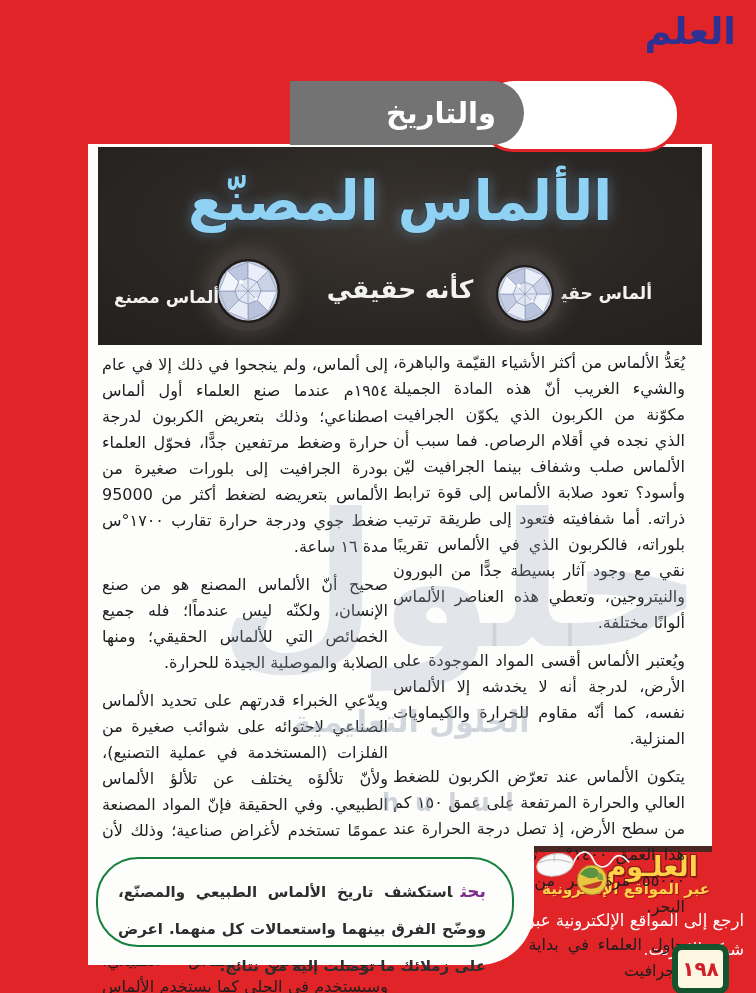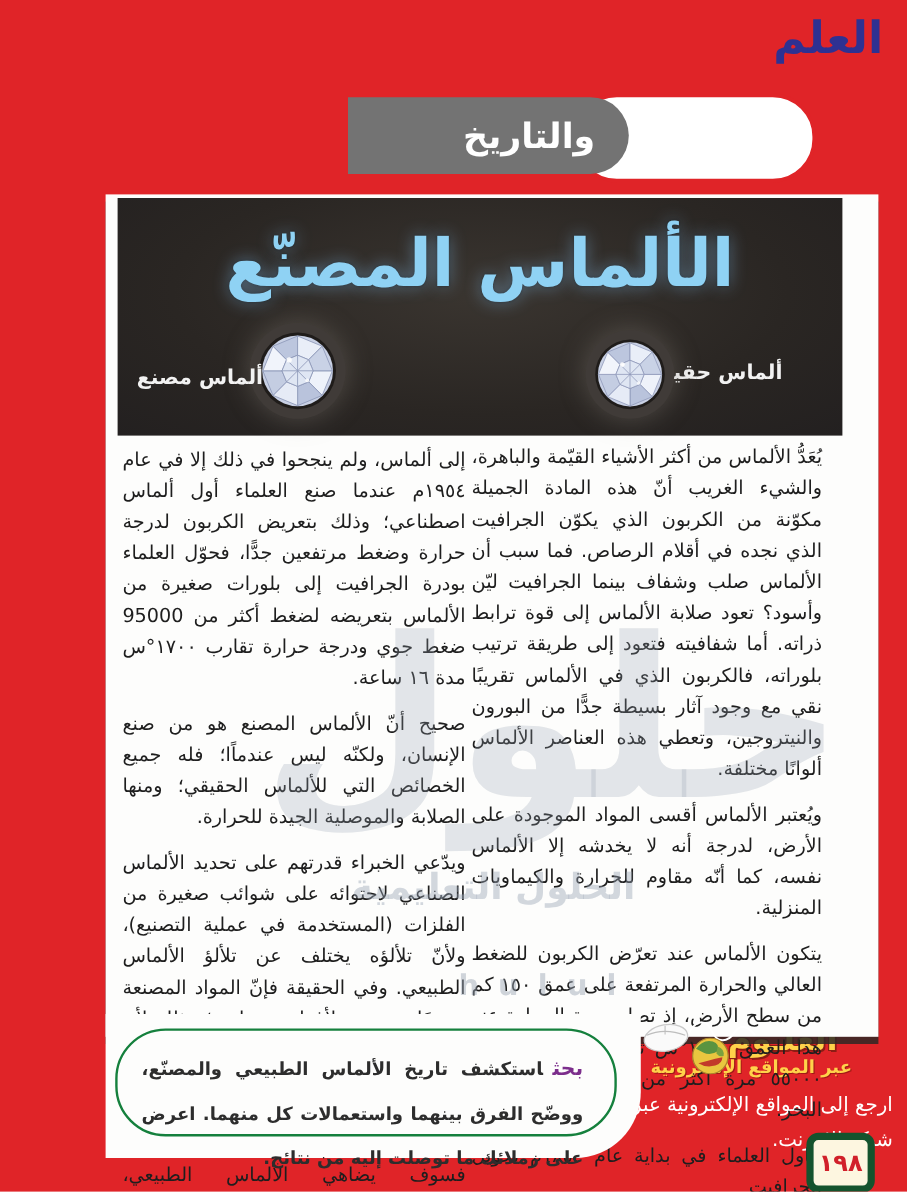--- a/index.html
+++ b/index.html
@@ -20,24 +20,23 @@
   .hdr-blob{
     position:absolute;left:290px;top:81px;width:228px;height:64px;z-index:3;
     background:#737373;border-radius:0 36px 36px 0;
     display:flex;align-items:center;justify-content:flex-end;padding-left:6px;
   }
   .hdr-history{
     color:#ffffff;font-size:29px;font-weight:bold;direction:rtl;margin-right:28px;
   }
   
   .panel{
-    position:absolute;left:88px;top:162px;width:624px;height:702px;
+    position:absolute;left:88px;top:144px;width:624px;height:702px;
     background:#fdfdfc;z-index:1;
     box-shadow:0 6px 0 rgba(45,40,37,.85);
-    padding-left:20px;
   }
   
   .banner{
     position:absolute;left:10px;top:3px;width:604px;height:198px;
     background:radial-gradient(ellipse at 50% 40%, #3a3530 0%, #2a2623 60%, #232020 100%);
   }
   .banner-title{
     position:absolute;top:22px;left:0;width:100%;text-align:center;
     color:#8fd2f4;font-size:55px;font-weight:bold;direction:rtl;letter-spacing:1px;
     text-shadow:0 0 14px rgba(140,205,255,.45), 0 0 3px rgba(0,0,0,.6);
@@ -148,20 +147,21 @@
   <div class="banner">
     <div class="banner-title">الألماس المصنّع</div>
 
     <span class="banner-lbl lbl-real">ألماس حقيقي</span>
     <div class="diamond-wrap dw-right">
       <svg viewBox="0 0 64 64" width="58" height="58">
           <use href="#diamond-shape"></use>
         </svg>
     </div>
 
+    <span class="banner-lbl lbl-like">كأنه حقيقي</span>
 
     <div class="diamond-wrap dw-left">
       <svg viewBox="0 0 64 64" width="64" height="64">
           <use href="#diamond-shape"></use>
         </svg>
     </div>
     <span class="banner-lbl lbl-synth">ألماس مصنع</span>
   </div>
 
   <div class="col col-r">

